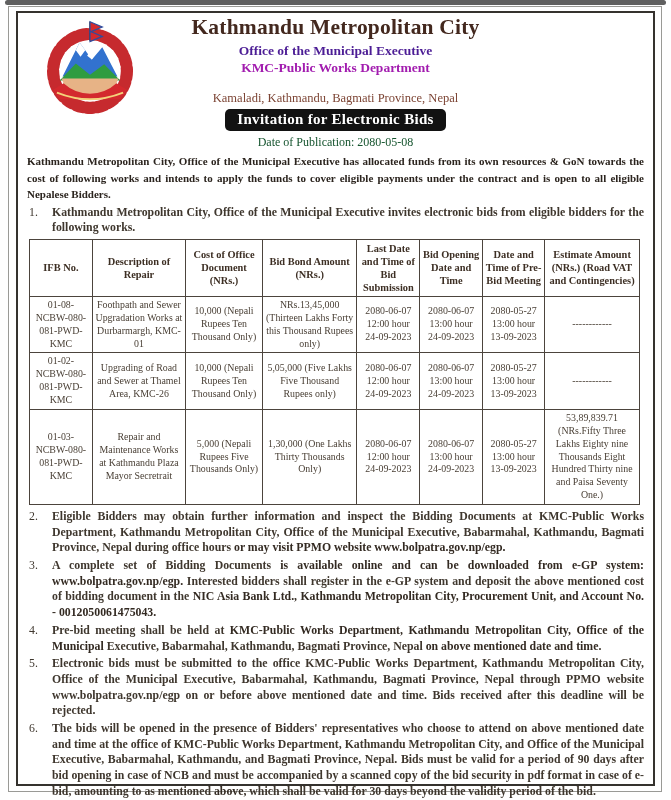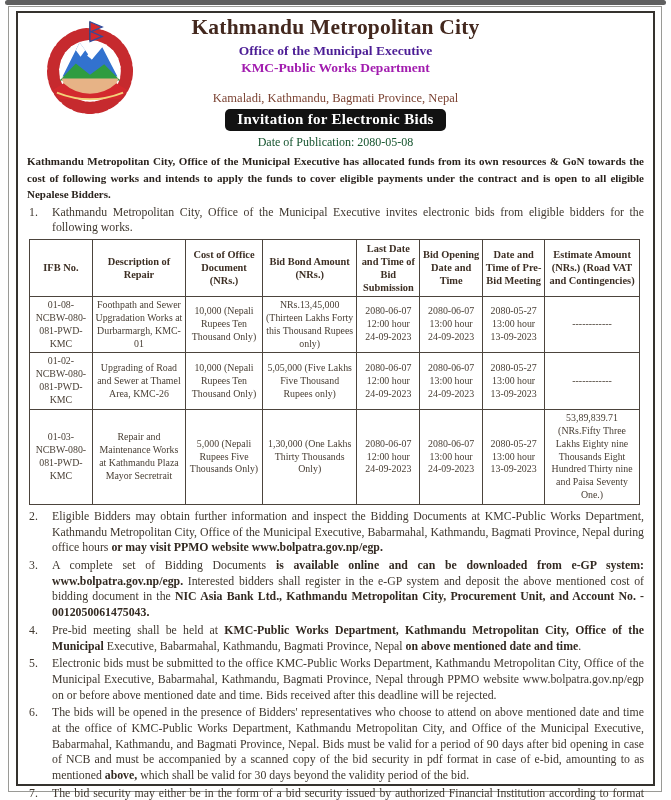--- a/index.html
+++ b/index.html
@@ -33,21 +33,21 @@
   }
   .notice{font-size:12.5px;font-weight:bold;color:#5e2e22;line-height:1.2;}
   .pubdate{font-size:12px;color:#14532d;line-height:1.25;margin-top:1px;}
   
   .intro{
     margin:3px 0 2px 0;font-size:11px;font-weight:bold;color:#2b241e;
     text-align:justify;line-height:1.5;
   }
   .item{display:flex;margin:2px 0 2px 2px;color:#3f372e;}
   .item .num{flex:none;width:17px;font-size:11.8px;line-height:1.33;}
-  .item .txt{flex:1;font-size:11.8px;line-height:1.33;text-align:justify;padding-left:6px;}
+  .item .txt{flex:1;font-size:11.8px;line-height:1.33;text-align:justify;padding-left:6px;font-weight:bold;}
   .item .txt b{color:#332a22;}
   
   table{
     border-collapse:collapse;table-layout:fixed;
     width:99%;margin:3px 0 4px 2px;
   }
   th,td{border:1.4px solid #4c443d;vertical-align:middle;text-align:center;}
   th{font-size:10.4px;font-weight:bold;color:#3d2f24;padding:2px 2px;line-height:1.25;}
   td{font-size:9.9px;color:#4a4036;padding:2px 2px;line-height:1.3;white-space:pre-line;}
   col.c1{width:10.3%}col.c2{width:15.3%}col.c3{width:12.6%}col.c4{width:15.5%}

